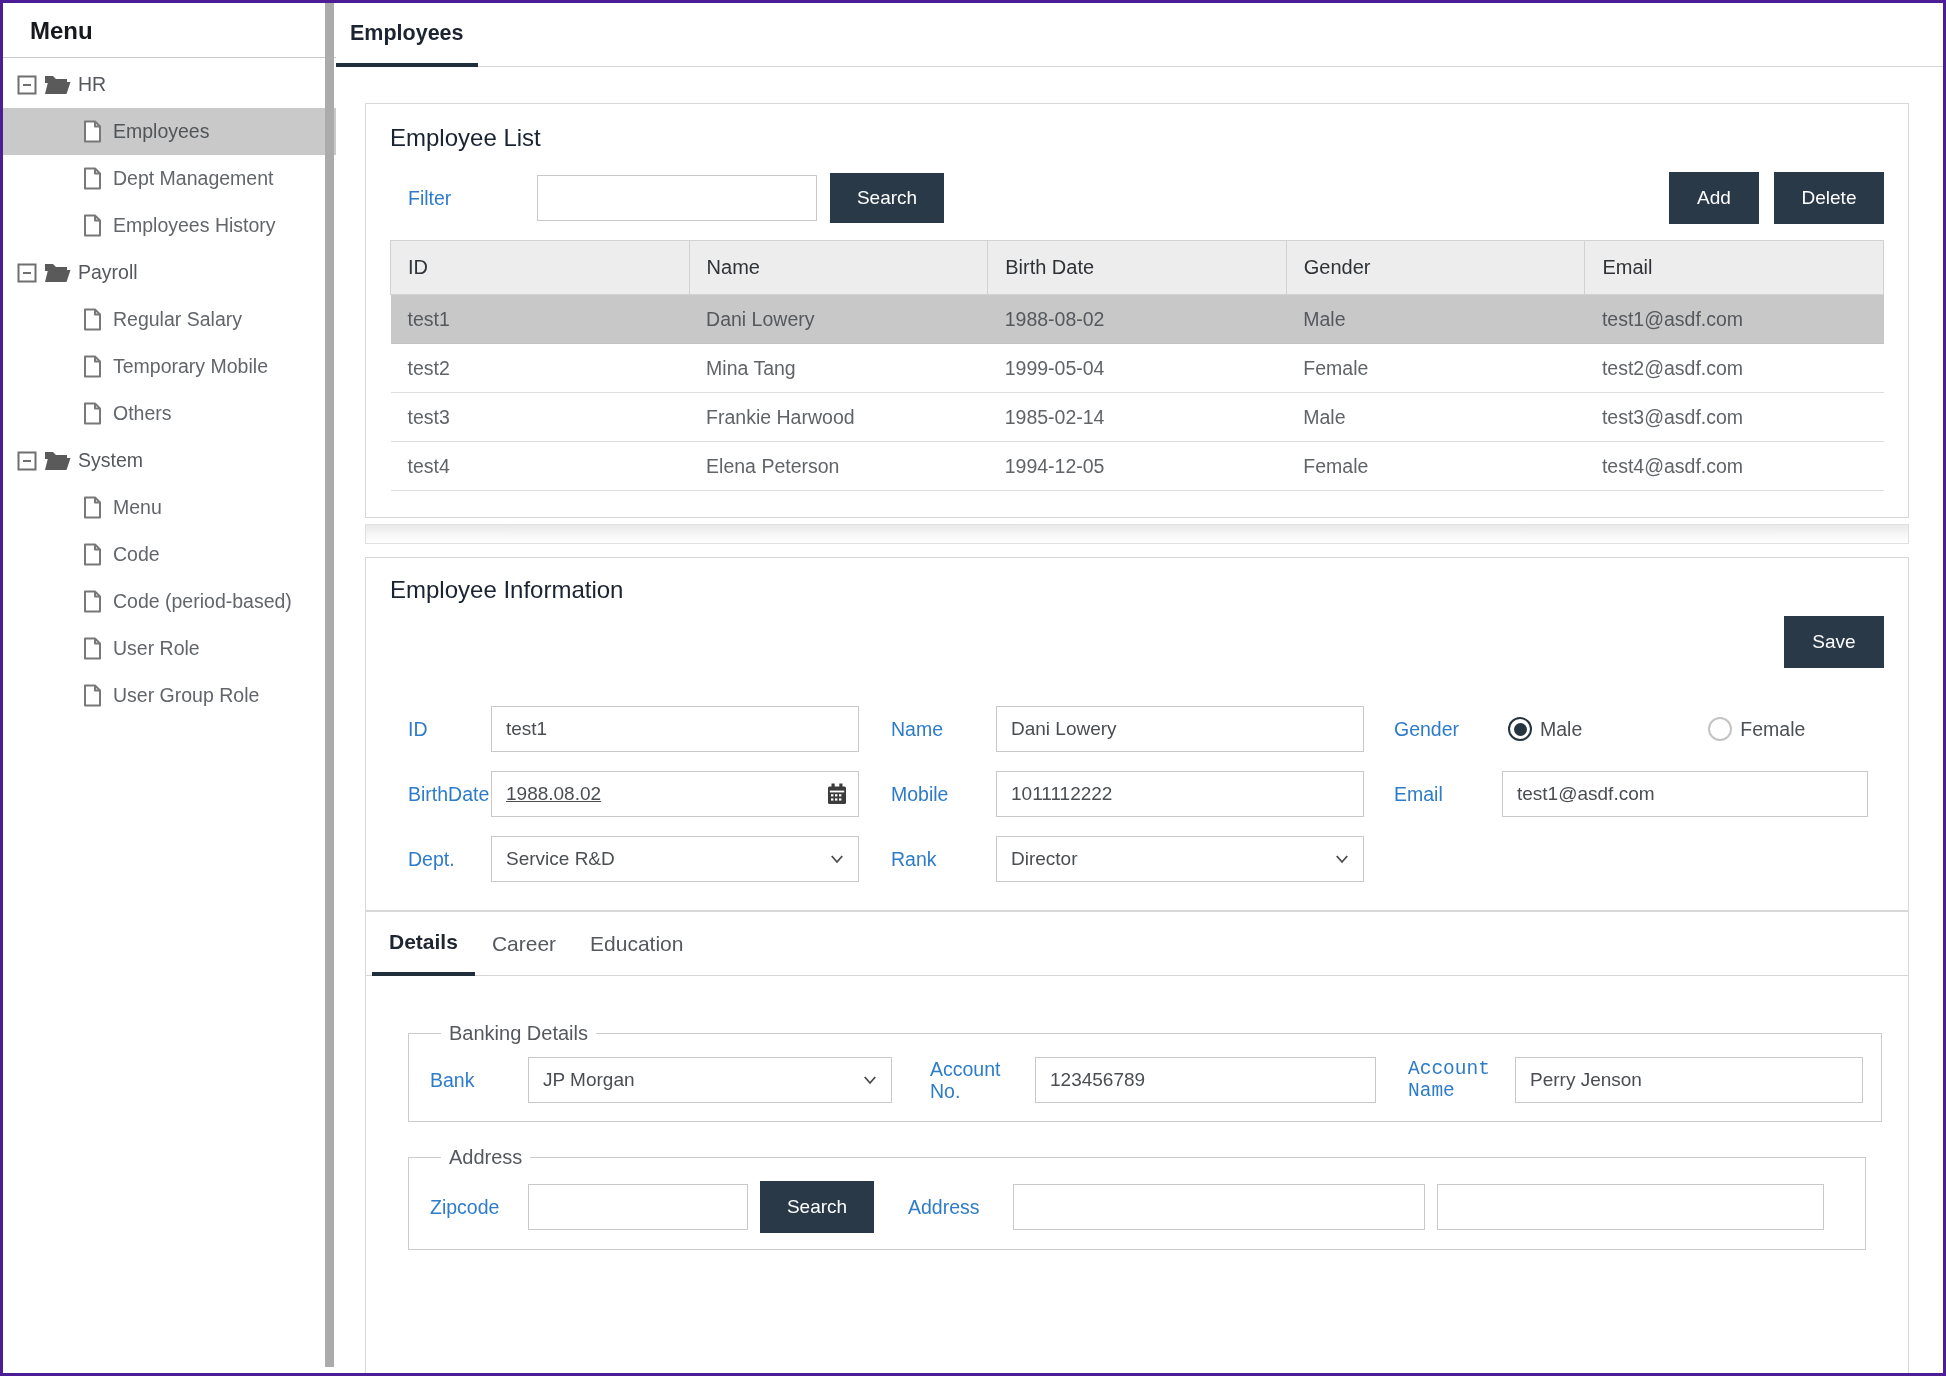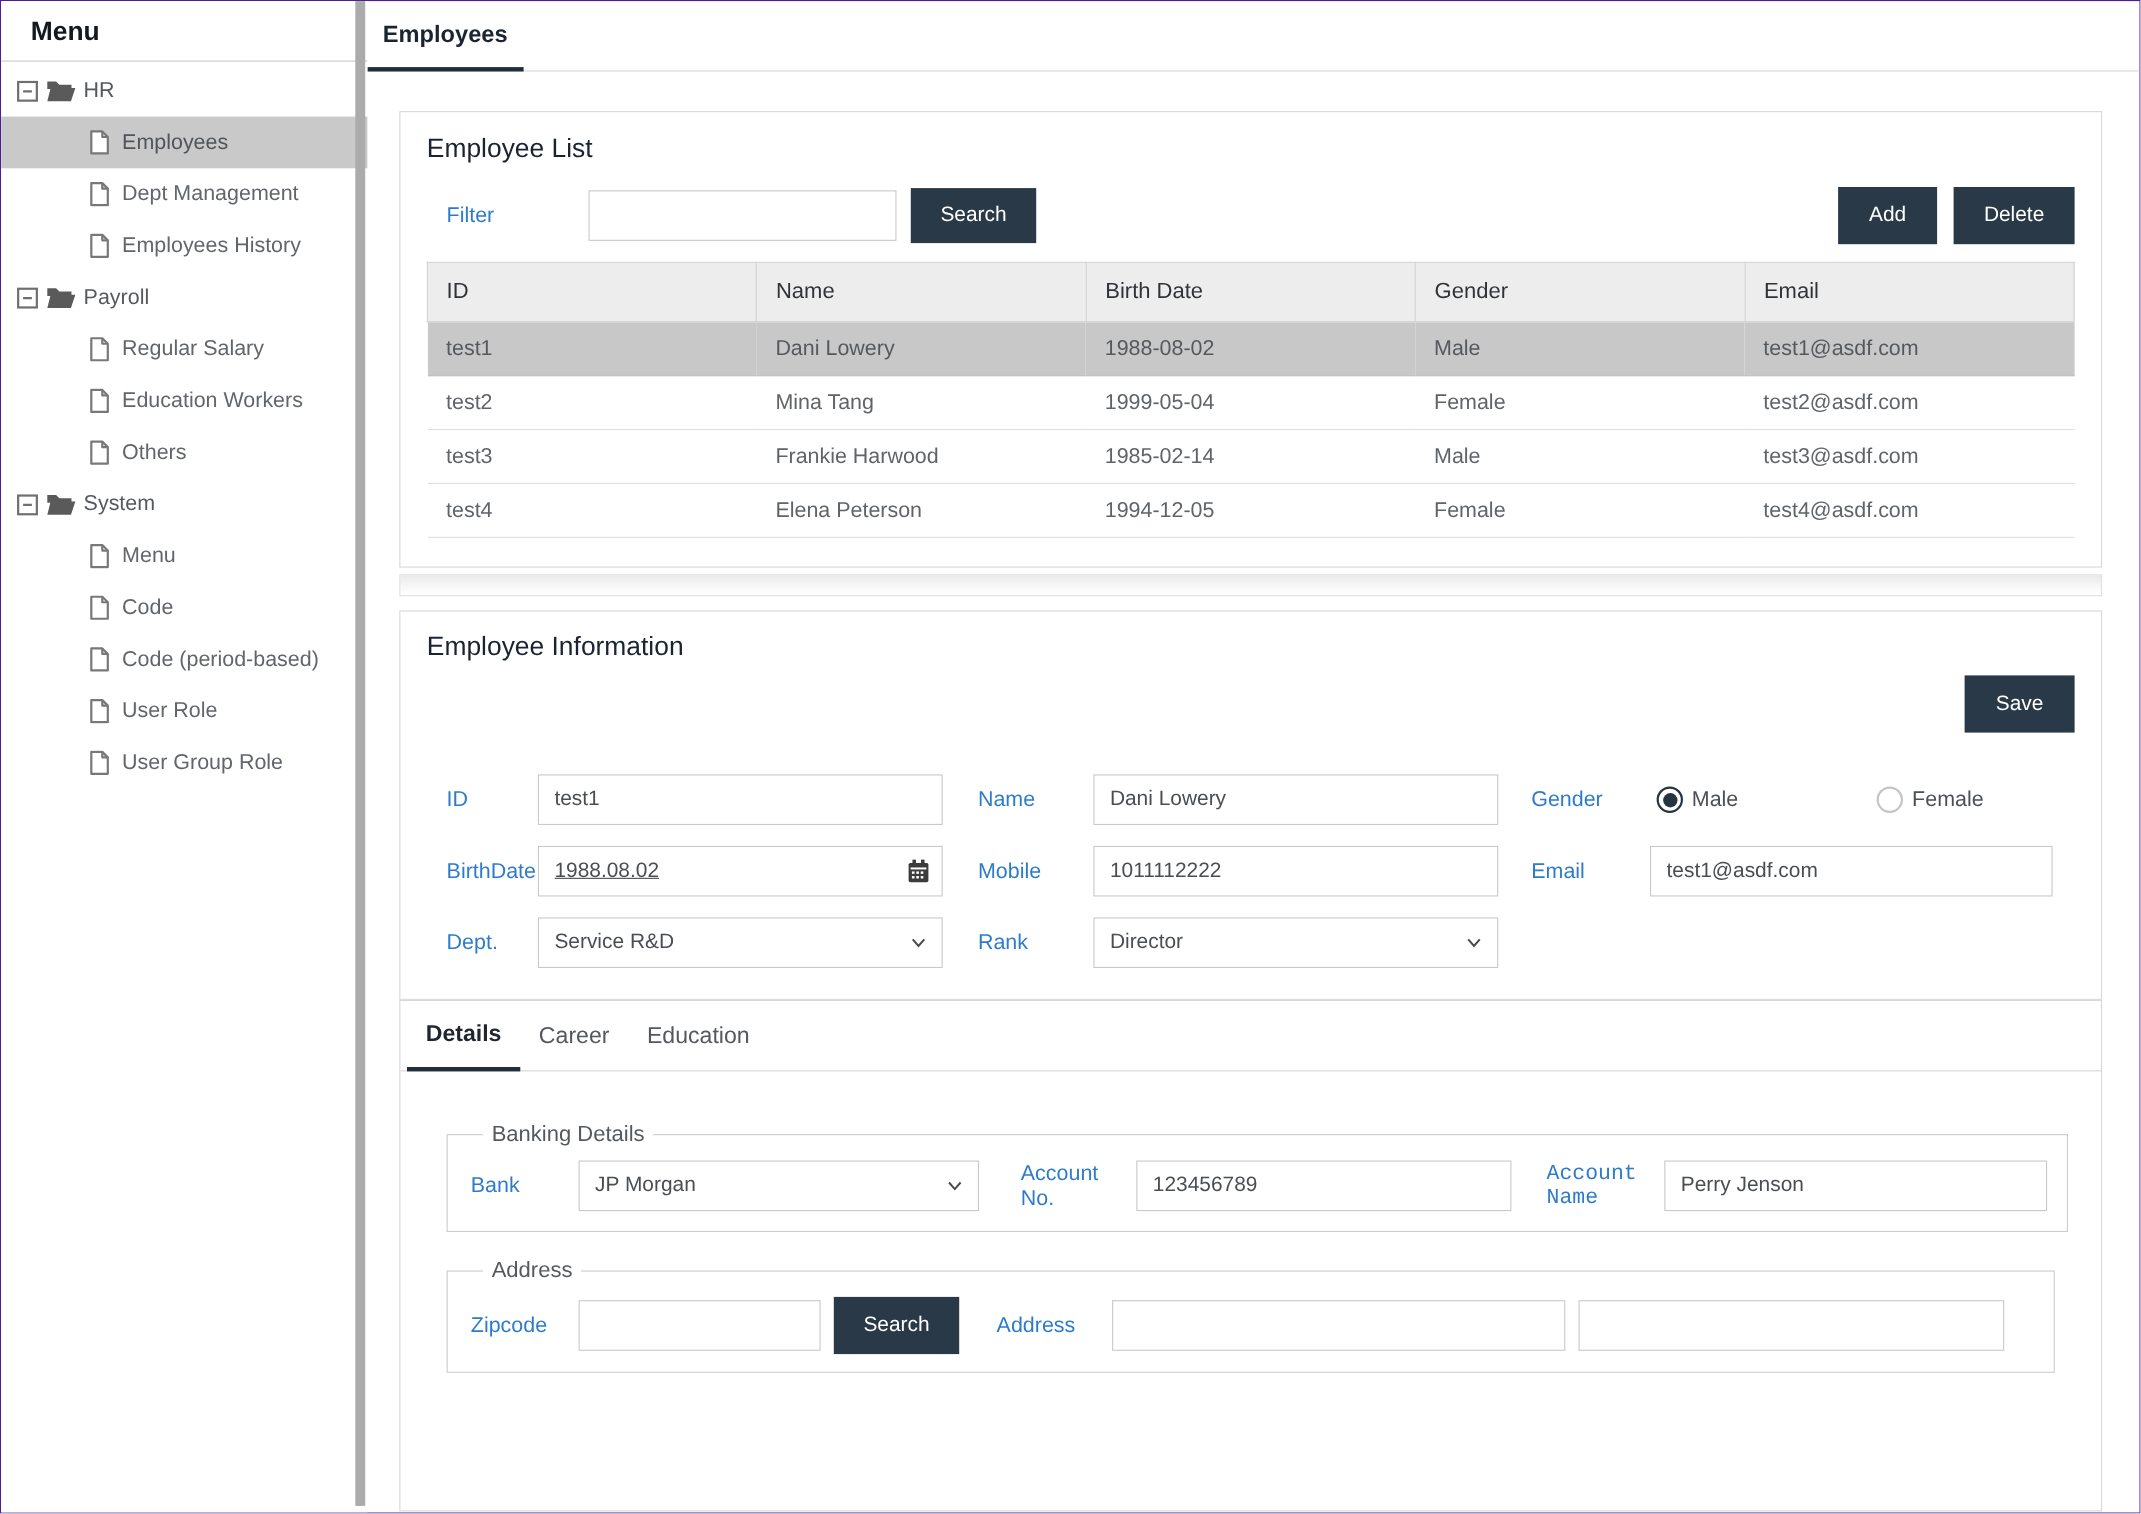--- a/index.html
+++ b/index.html
@@ -1,17 +1,17 @@
 <!DOCTYPE html>
 <html><head>
 <meta charset="utf-8">
 <style>
   * { box-sizing: border-box; margin: 0; padding: 0; }
   body { font-family: "Liberation Sans", sans-serif; background: #fff; }
-  .page { width: 1946px; height: 1376px; display: flex; border: 1px solid #4c1d95; background: #fff; overflow: hidden; }
+  .page { width: 1946px; height: 1376px; display: flex; border: 3px solid #4c1d95; background: #fff; overflow: hidden; }
 
   
   .sidebar { width: 333px; flex: none; position: relative; background: #fff; }
   .sidebar-title { font-size: 24px; font-weight: bold; color: #15191e; padding: 14px 27px 12px; }
   .sidebar-divider { border-bottom: 1px solid #c9c9c9; }
   .tree { margin-top: 3px; }
   .tree-row { height: 47px; display: flex; align-items: center; font-size: 19.5px; color: #62666b; cursor: default; }
   .tree-row.folder { padding-left: 14px; gap: 7px; color: #55595e; }
   .tree-row.doc { padding-left: 80px; gap: 11px; }
   .tree-row.selected { background: #c9c9c9; color: #515559; }
@@ -164,21 +164,21 @@
             <path d="M2 1.5 H12 L17 6.5 V21.5 H2 Z" fill="#fff" stroke="#787878" stroke-width="2" stroke-linejoin="round"></path>
             <path d="M12 1.5 V6.5 H17" fill="none" stroke="#787878" stroke-width="2" stroke-linejoin="round"></path>
           </svg>
         <span class="lbl">Regular Salary</span>
       </div>
       <div class="tree-row doc">
         <svg width="19" height="23" viewBox="0 0 19 23">
             <path d="M2 1.5 H12 L17 6.5 V21.5 H2 Z" fill="#fff" stroke="#787878" stroke-width="2" stroke-linejoin="round"></path>
             <path d="M12 1.5 V6.5 H17" fill="none" stroke="#787878" stroke-width="2" stroke-linejoin="round"></path>
           </svg>
-        <span class="lbl">Education Workers</span>
+        <span class="lbl">Temporary Mobile</span>
       </div>
       <div class="tree-row doc">
         <svg width="19" height="23" viewBox="0 0 19 23">
             <path d="M2 1.5 H12 L17 6.5 V21.5 H2 Z" fill="#fff" stroke="#787878" stroke-width="2" stroke-linejoin="round"></path>
             <path d="M12 1.5 V6.5 H17" fill="none" stroke="#787878" stroke-width="2" stroke-linejoin="round"></path>
           </svg>
         <span class="lbl">Others</span>
       </div>
 
       <div class="tree-row folder">

